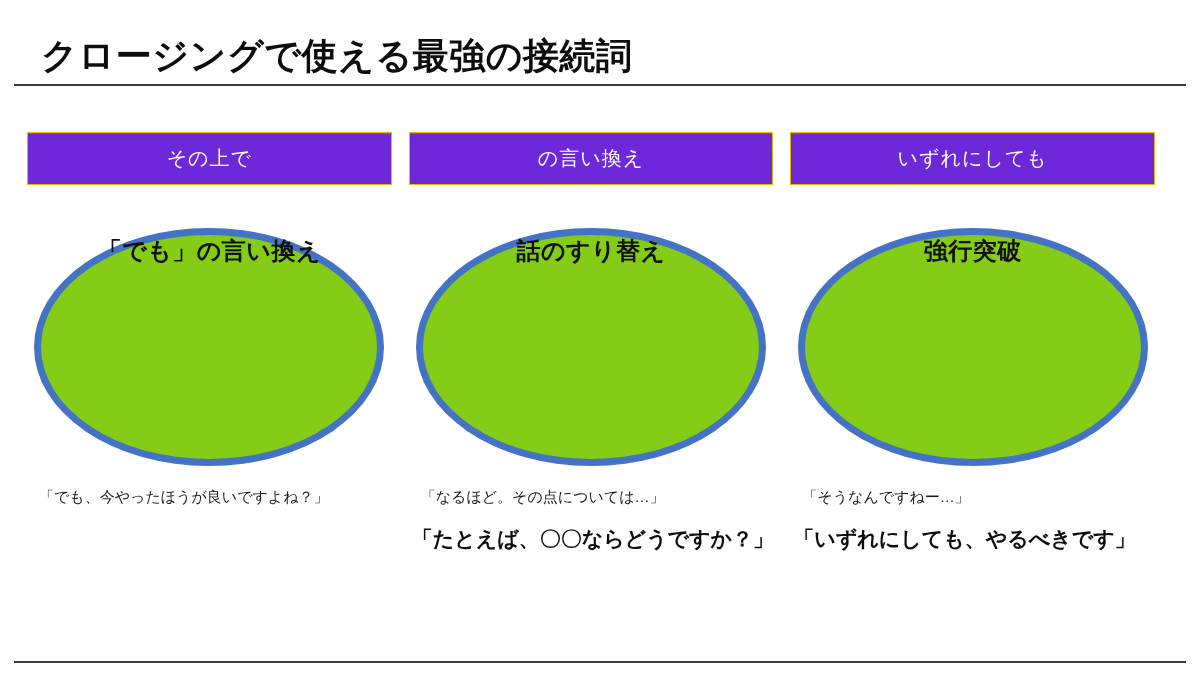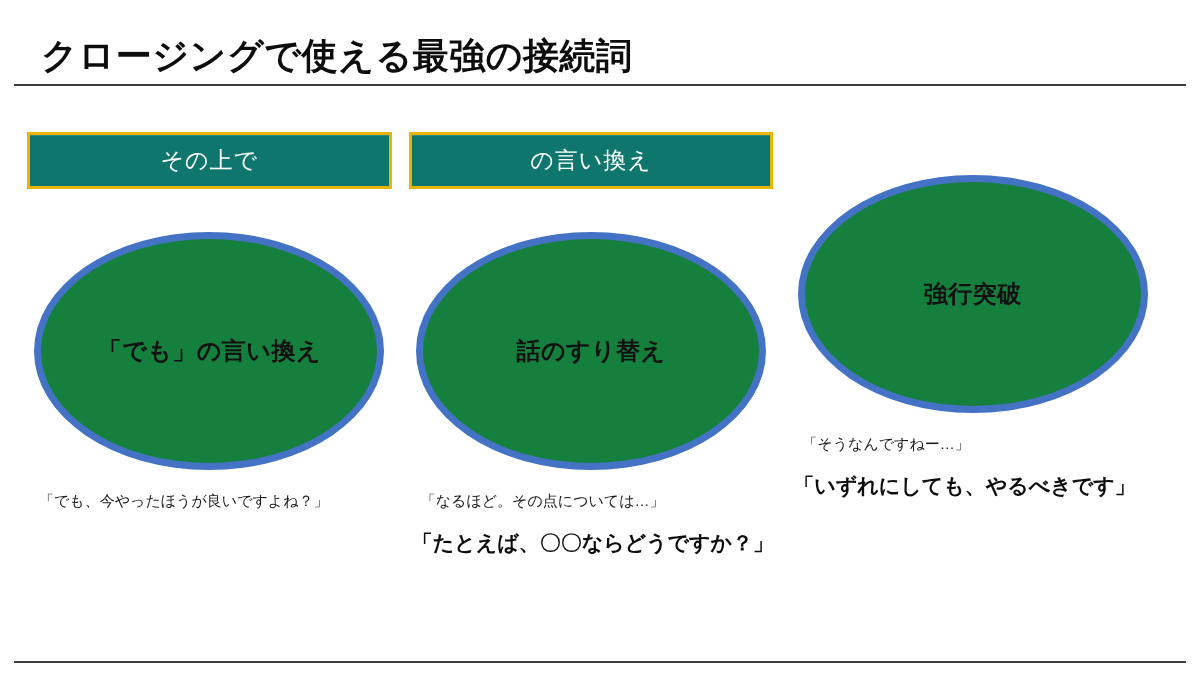--- a/index.html
+++ b/index.html
@@ -45,40 +45,39 @@
     gap: 17px;
   }
   .column {
     flex: 1;
     min-width: 0;
     display: flex;
     flex-direction: column;
   }
   .header-bar {
     height: 51px;
-    background: #0f766e;
-    border: 3px solid #eab308;
+    background: #6d28d9;
+    border: 1px solid #eab308;
     box-shadow: inset 0 1px 0 rgba(255,255,255,0.15);
     display: flex;
     align-items: center;
     justify-content: center;
     color: #ffffff;
-    font-size: 23px;
+    font-size: 20px;
     letter-spacing: 1px;
   }
   .ellipse {
     width: 96%;
     height: 238px;
     margin: 43px auto 0;
     box-sizing: border-box;
     border: 7px solid #4472C4;
     border-radius: 50%;
-    background: #15803d;
+    background: #84cc16;
     display: flex;
-    align-items: center;
     justify-content: center;
   }
   .ellipse-label {
     font-weight: bold;
     font-size: 24px;
     letter-spacing: 0.5px;
     white-space: nowrap;
   }
   .quote-weak {
     margin-top: 22px;
@@ -132,20 +131,23 @@
         <span>の言い換え</span>
       </div>
       <div class="ellipse">
         <span class="ellipse-label">話のすり替え</span>
       </div>
       <div class="quote-weak">「なるほど。その点については…」</div>
       <div class="quote-strong">「たとえば、〇〇ならどうですか？」</div>
     </div>
 
     <div class="column">
+      <div class="header-bar">
+        <span>いずれにしても</span>
+      </div>
       <div class="ellipse">
         <span class="ellipse-label">強行突破</span>
       </div>
       <div class="quote-weak">「そうなんですねー…」</div>
       <div class="quote-strong">「いずれにしても、やるべきです」</div>
     </div>
 
   </div>
 
   <div class="divider divider-bottom"></div>

